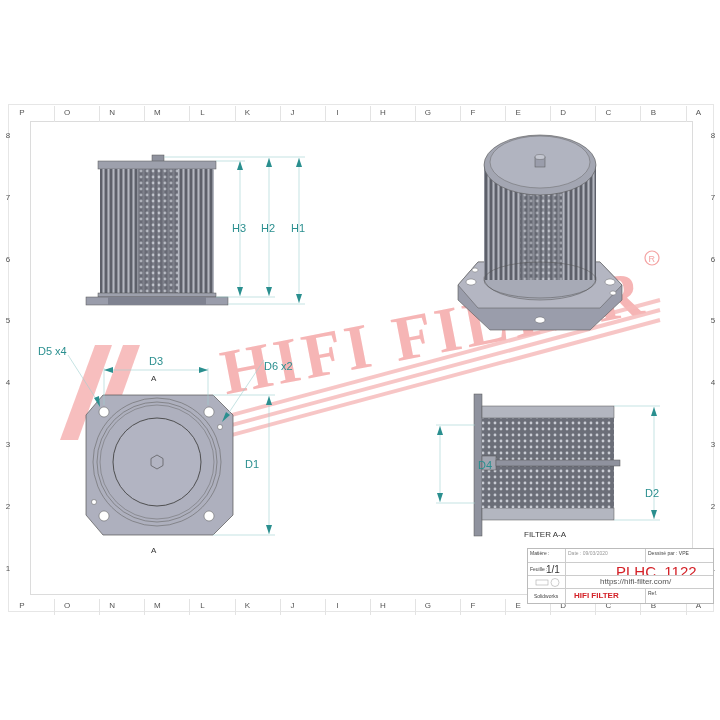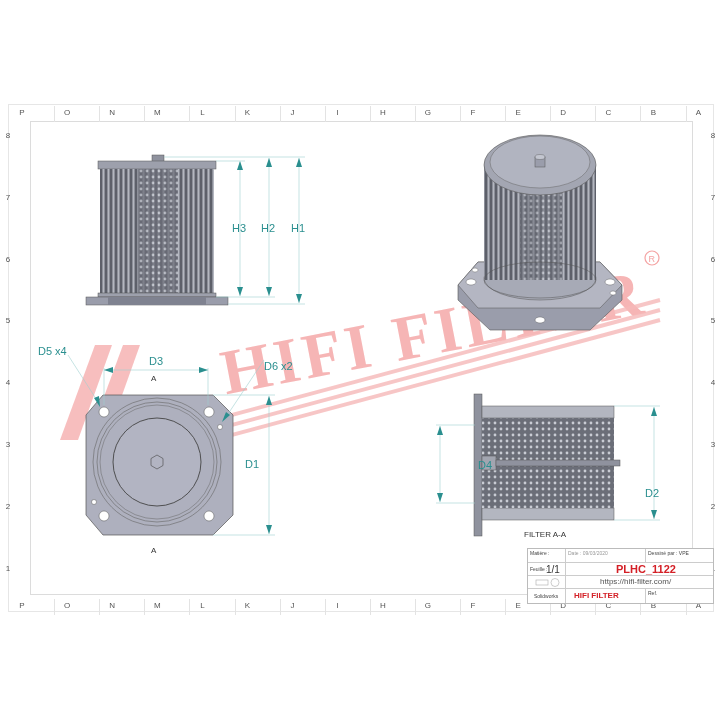--- a/index.html
+++ b/index.html
@@ -262,21 +262,21 @@
         <span class="lbl" style="color:#999">Date : 09/03/2020</span>
       </div>
     <div class="cell" style="left:118px;top:0;width:67px;height:14px;border-right:none;">
         <span class="lbl">Dessiné par : VPE</span>
       </div>
     <div class="cell" style="left:0;top:14px;width:38px;height:13px;">
         <span class="lbl" style="top:3px">Feuille :</span>
         <span style="position:absolute;left:18px;top:1px;font-size:10px;color:#333;">1/1</span>
       </div>
     <div class="cell" style="left:38px;top:14px;width:147px;height:13px;border-right:none;">
-        <span class="ref" style="position:absolute;left:50px;top:0;font-size:11px;font-weight:bold;">PLHC_1122</span>
+        <span class="ref" style="position:absolute;left:50px;top:0;font-size:15px;font-weight:normal;">PLHC_1122</span>
       </div>
     <div class="cell" style="left:0;top:27px;width:38px;height:13px;">
       <svg width="38" height="13" style="position:relative">
           <rect x="8" y="4" width="12" height="5" fill="none" stroke="#aaa" stroke-width="0.6"></rect>
           <circle cx="27" cy="6.5" r="4" fill="none" stroke="#aaa" stroke-width="0.6"></circle>
         </svg>
     </div>
     <div class="cell" style="left:38px;top:27px;width:147px;height:13px;border-right:none;">
         <span style="position:absolute;left:34px;top:1px;font-size:8px;color:#555;">https://hifi-filter.com/</span>
       </div>

